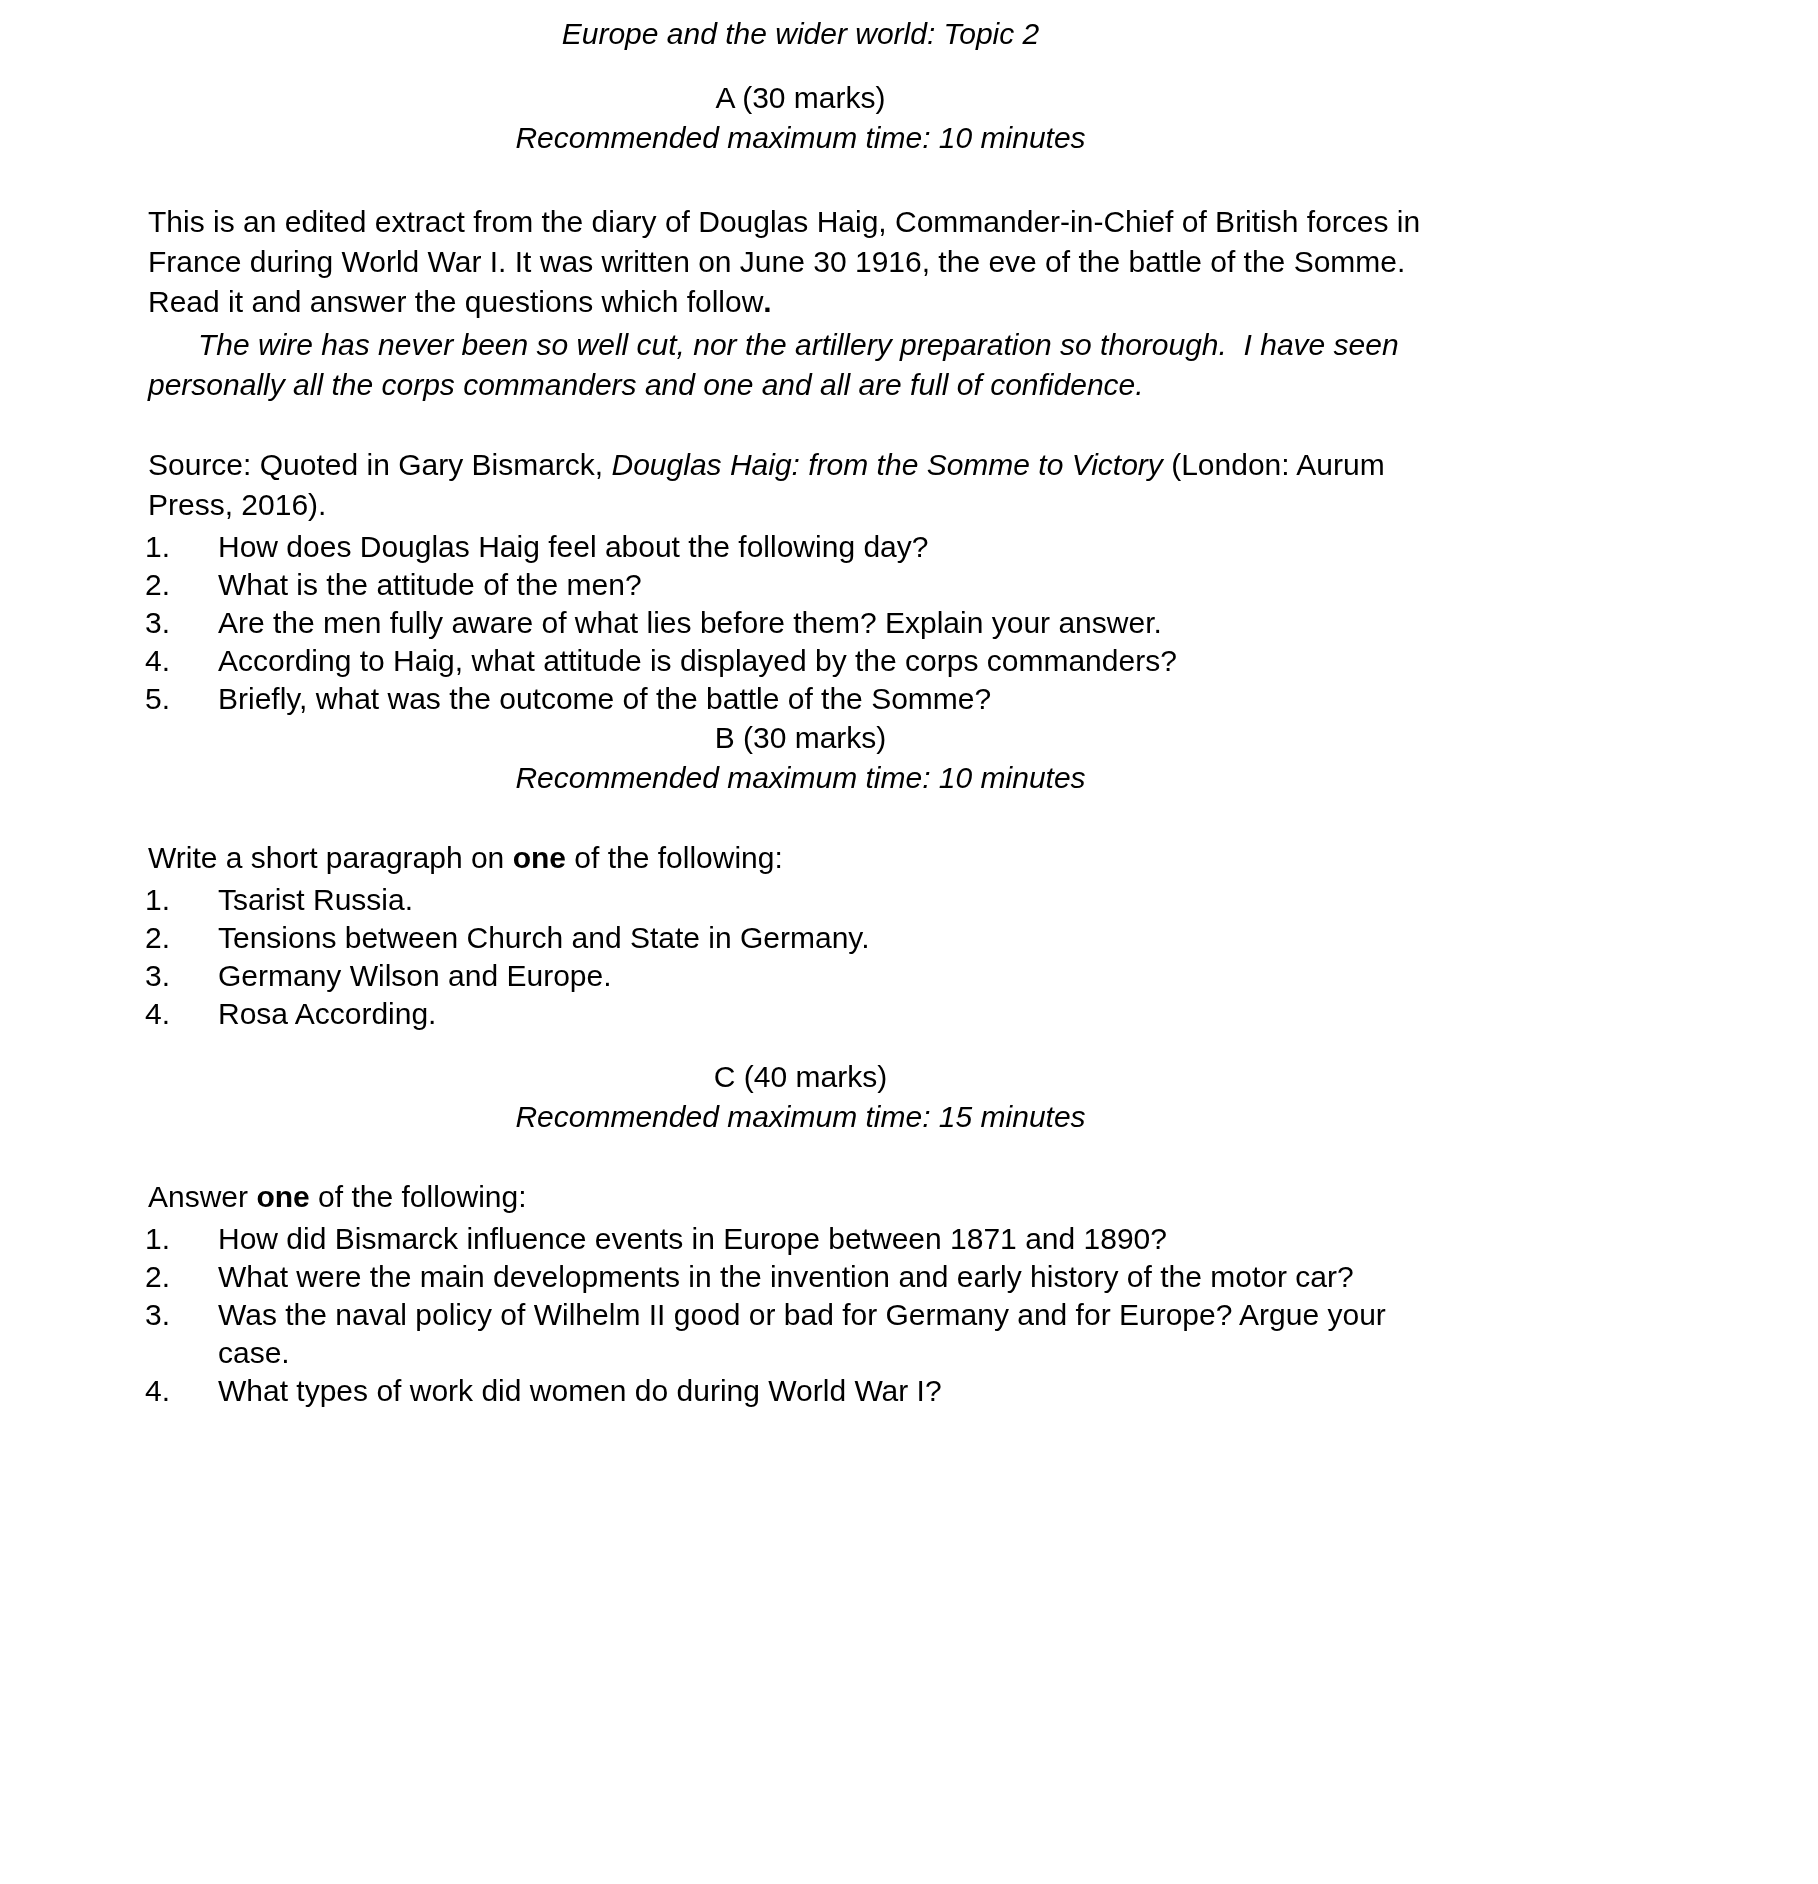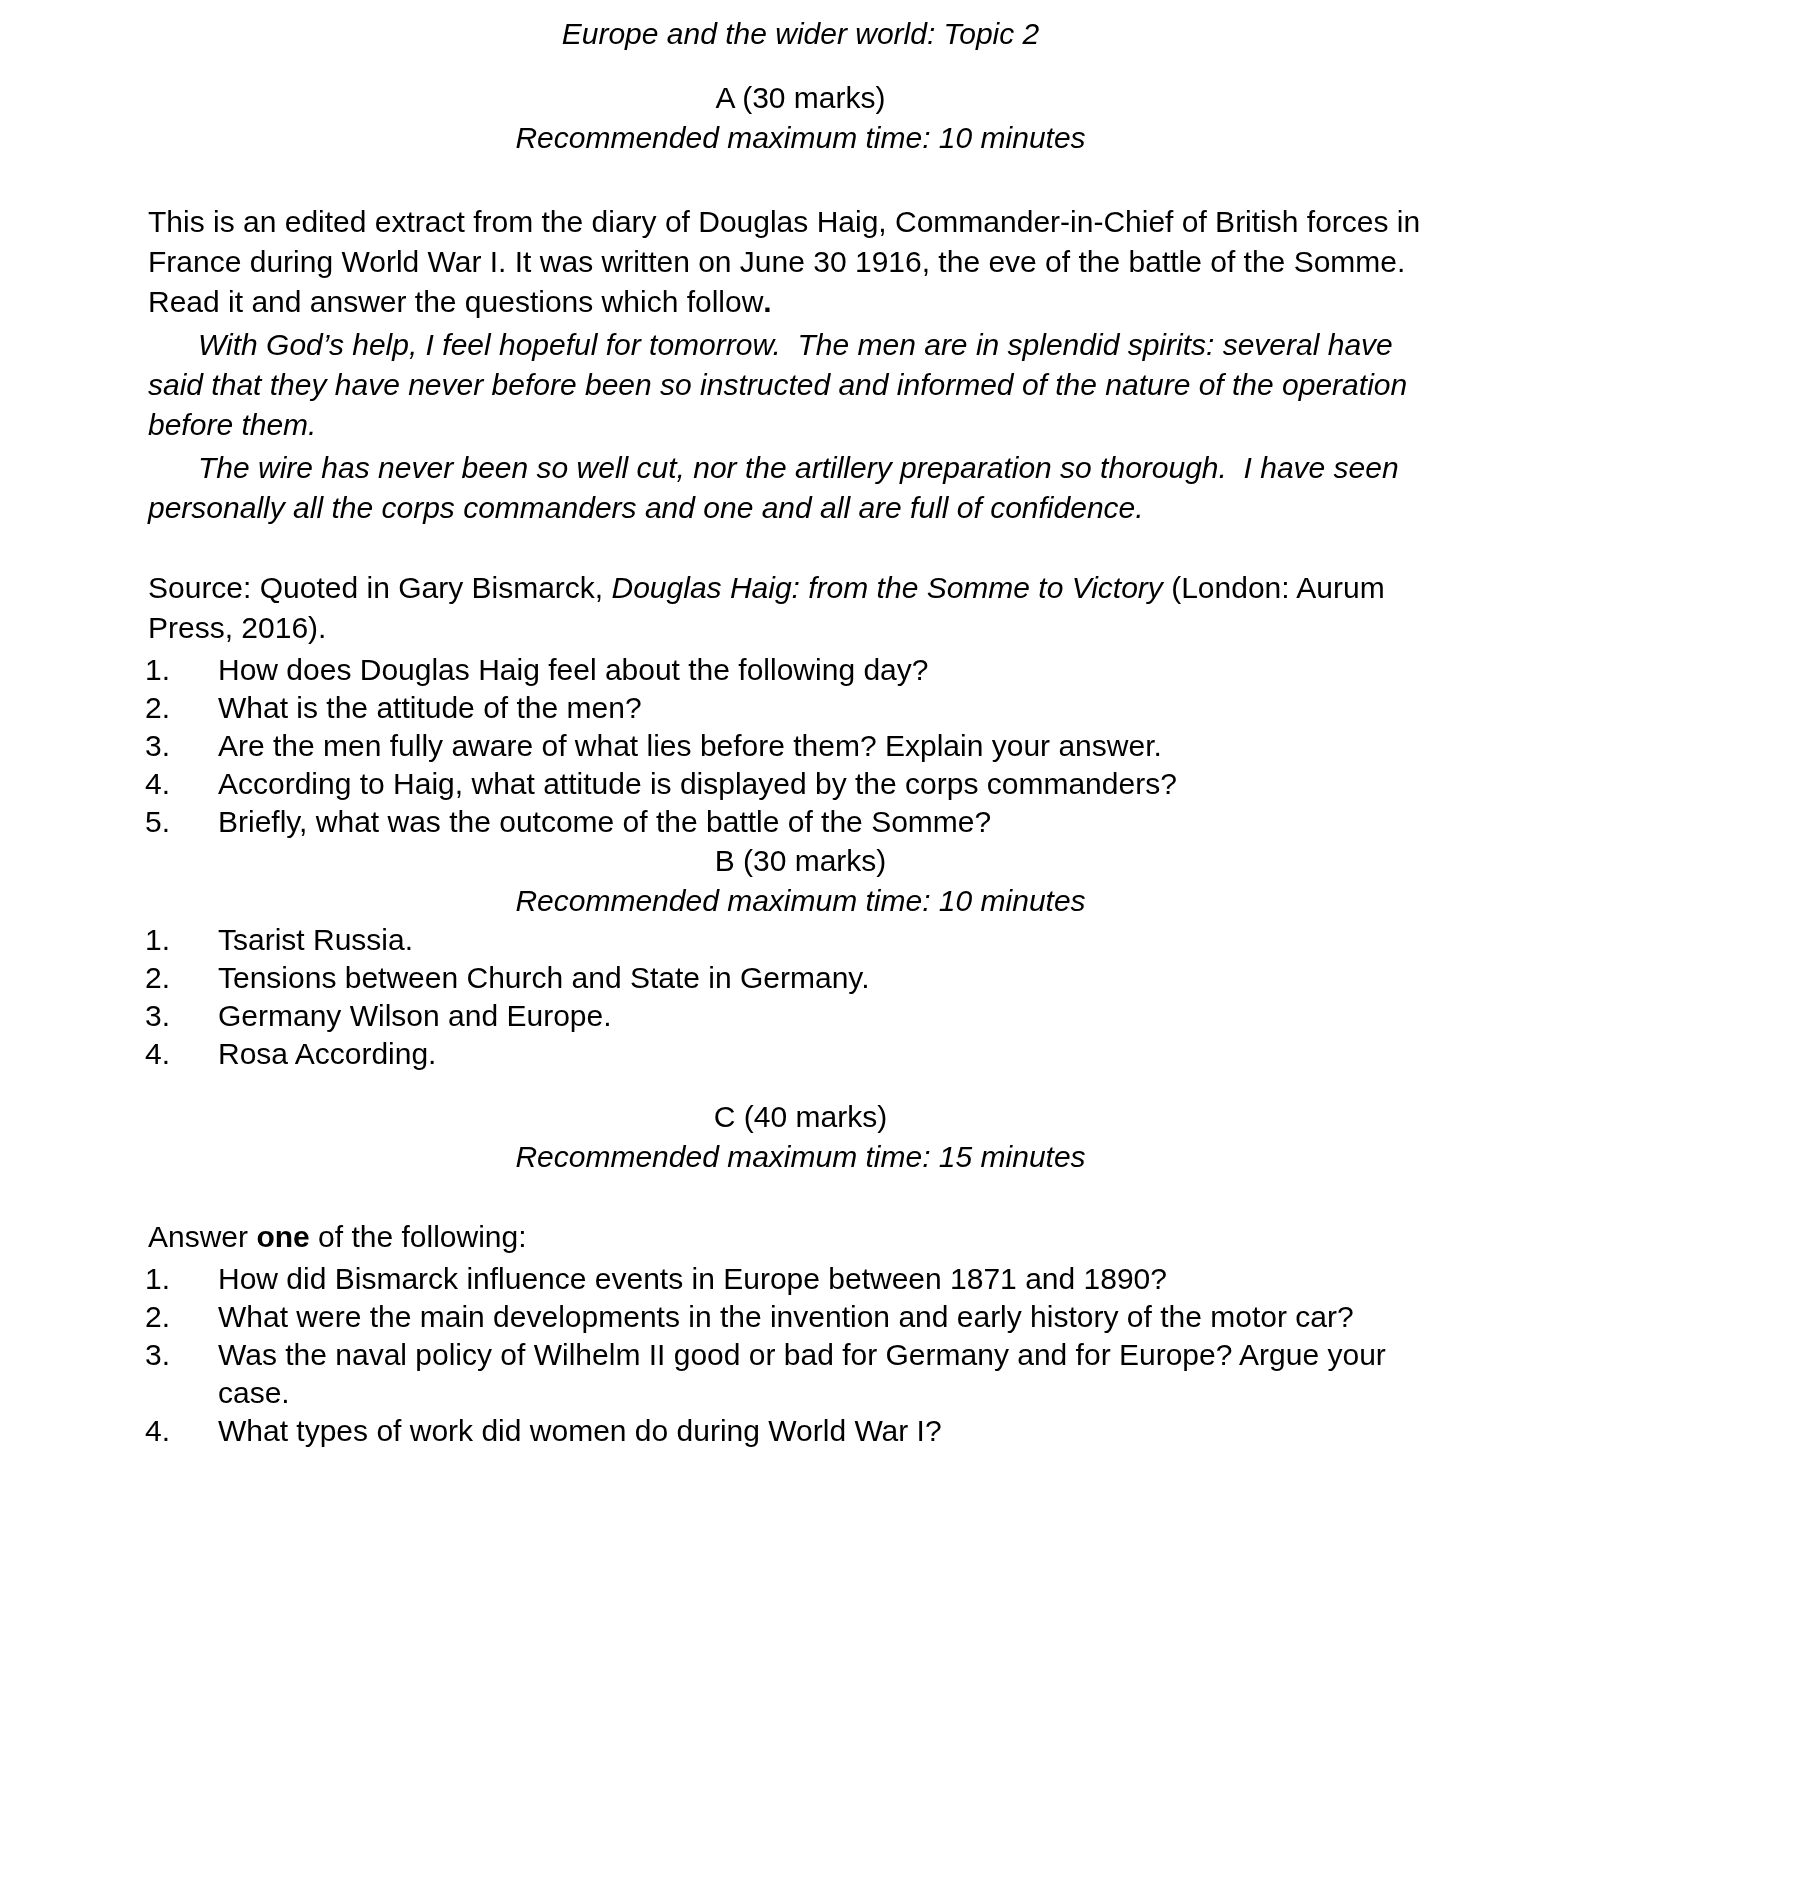--- a/index.html
+++ b/index.html
@@ -52,21 +52,20 @@
 
 <div class="page">
 
   <div class="line center italic">Europe and the wider world: Topic 2</div>
 
   <div class="line center mt-sm">A (30 marks)</div>
   <div class="line center italic">Recommended maximum time: 10 minutes</div>
 
   <p class="para mt-blank-lg"><span>This is an edited extract from the diary of Douglas Haig, Commander-in-Chief of British forces in France during World War I. It was written on June 30 1916, the eve of the battle of the Somme. Read it and answer the questions which follow</span><span class="bold">.</span></p>
 
-  <p class="para italic indent prewrap">With God’s help, I feel hopeful for tomorrow.  The men are in splendid spirits: several have said that they have never before been so instructed and informed of the nature of the operation before them.</p>
   <p class="para italic indent prewrap">The wire has never been so well cut, nor the artillery preparation so thorough.  I have seen personally all the corps commanders and one and all are full of confidence.</p>
 
   <p class="para mt-blank"><span>Source: Quoted in Gary Bismarck, </span><span class="italic">Douglas Haig: from the Somme to Victory</span><span> (London: Aurum Press, 2016).</span></p>
 
   <div class="list mt-blank">
     <div class="list-item">
       <span class="num">1.</span>
       <span class="txt">How does Douglas Haig feel about the following day?</span>
     </div>
     <div class="list-item">
@@ -83,20 +82,21 @@
     </div>
     <div class="list-item">
       <span class="num">5.</span>
       <span class="txt">Briefly, what was the outcome of the battle of the Somme?</span>
     </div>
   </div>
 
   <div class="line center">B (30 marks)</div>
   <div class="line center italic">Recommended maximum time: 10 minutes</div>
 
+  <p class="para mt-blank"><span>Write a short paragraph on </span><span class="bold">one</span><span> of the following:</span></p>
 
   <div class="list mt-blank">
     <div class="list-item">
       <span class="num">1.</span>
       <span class="txt">Tsarist Russia.</span>
     </div>
     <div class="list-item">
       <span class="num">2.</span>
       <span class="txt">Tensions between Church and State in Germany.</span>
     </div>

